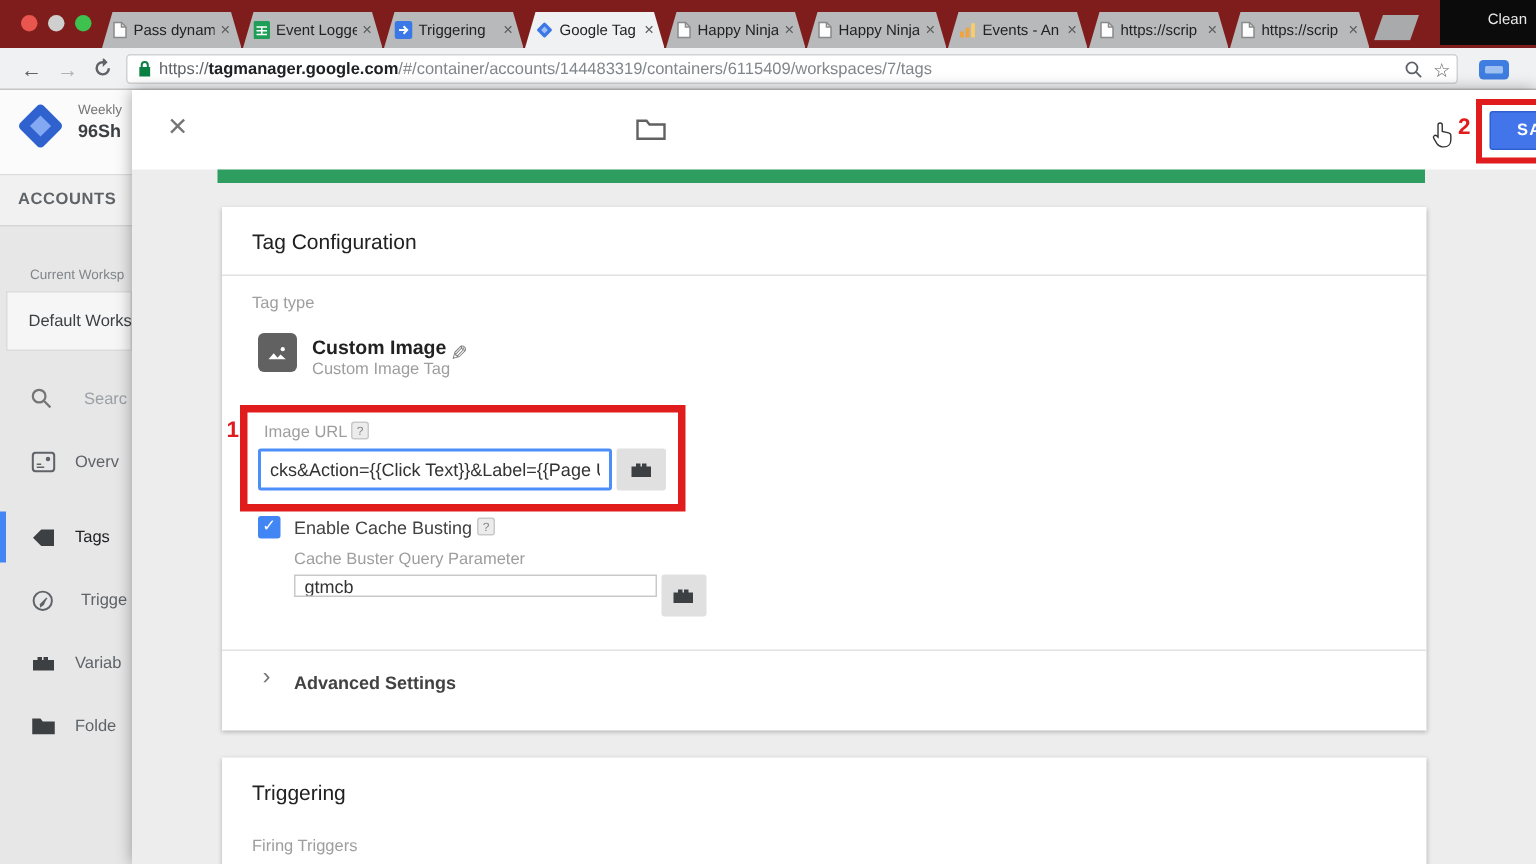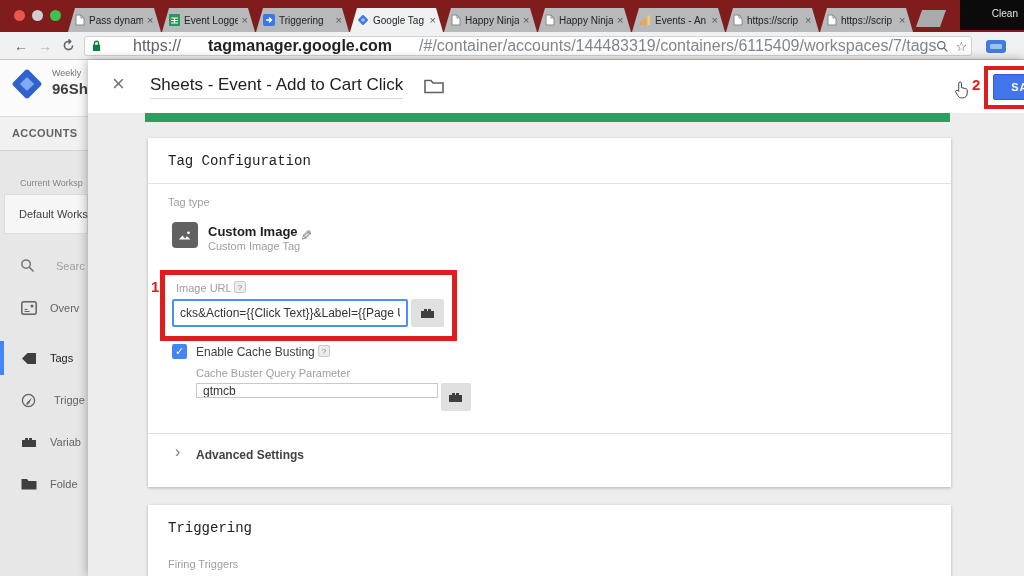--- a/index.html
+++ b/index.html
@@ -21,21 +21,21 @@
   .newtab { left:916px; top:10px; width:30px; height:17px; background:#a8aaac;
     clip-path:polygon(6px 0, 100% 0, calc(100% - 6px) 100%, 0 100%); }
   #clean-box { left:960px; top:0; width:64px; height:30px; background:#0b0b0b;
     color:#e8e8e8; font-size:10px; text-align:right; padding:8px 6px 0 0; }
 
   #urlbar { left:0; top:32px; width:1024px; height:28px; background:#f0f1f2; border-bottom:1px solid #c6c6c6; }
   .navglyph { font-size:14px; color:#5f6368; top:6px; }
   #url-field { left:84px; top:4px; width:888px; height:20px; background:#fff;
     border:1px solid #d2d2d2; border-radius:3px; display:flex; align-items:center;
     padding:0 4px 0 7px; overflow:hidden; }
-  .urltext { font-size:16px; white-space:nowrap;margin-left:27px; }
+  .urltext { font-size:11px; white-space:nowrap; }
   .u-scheme { color:#5f6368; }
   .u-domain { color:#202124; font-weight:bold; }
   .u-path { color:#80868b; }
 
   
   #sidebar { left:0; top:60px; width:88px; height:516px; background:#e7e7e7; overflow:hidden; }
   #side-logo { left:0; top:0; width:88px; height:57px; background:#fbfbfb; border-bottom:1px solid #ddd; }
   .gtm-outer { left:16px; top:13px; width:22px; height:22px; background:#2f62cf; transform:rotate(45deg); border-radius:3px; }
   .gtm-inner { left:22px; top:19px; width:10px; height:10px; background:#82a9f2; transform:rotate(45deg); }
   #acct-row { left:0; top:57px; width:88px; height:34px; background:#f1f1f1; border-bottom:1px solid #d4d4d4; }
@@ -45,21 +45,21 @@
   #tags-indicator { left:0; top:281px; width:4px; height:34px; background:#4285f4; }
 
   
   #overlay { left:88px; top:60px; width:936px; height:516px; background:#ededed; box-shadow:0 0 10px rgba(0,0,0,.35); }
   #ov-header { left:0; top:0; width:936px; height:53px; background:#fff; }
   #ov-title { font-size:17px; color:#212121; border-bottom:1px solid #d8d8d8; padding-bottom:3px; }
   #green-bar { left:57px; top:53px; width:805px; height:9px; background:#2d9e5f; }
   .card { position:absolute; left:60px; width:803px; background:#fff; box-shadow:0 1px 3px rgba(0,0,0,.25); }
   #card-config { top:78px; height:349px; }
   #card-trigger { top:445px; height:80px; }
-  .card-h { font-size:14px; color:#212121;font-family:Liberation Mono, monospace; }
+  .card-h { font-size:14px; color:#212121; }
   .divider { position:absolute; left:0; width:803px; border-top:1px solid #e2e2e2; }
   .microlabel { font-size:11px; color:#9e9e9e;text-align:right; }
   .help { position:absolute; width:12px; height:12px; background:#ececec; border:1px solid #c9c9c9;
     border-radius:2px; color:#80868b; font-size:8px; text-align:center; line-height:11px; }
   .redbox { position:absolute; border:5px solid #e11c1c; }
   .rednum { position:absolute; color:#e11c1c; font-size:15px; font-weight:bold; }
   .gtm-input { position:absolute; font-size:12px; color:#333; padding:0 6px;
     font-family:"Liberation Sans", sans-serif; background:#fff; }
   .varbtn { position:absolute; background:#e0e0e0; border-radius:2px; display:flex; align-items:center; justify-content:center; }
   #cb-box { left:24px; top:206px; width:15px; height:15px; background:#4285f4; border-radius:2px;
@@ -219,21 +219,21 @@
         <i></i>
         <i></i>
       </span>
   </div>
 
   <div id="sidebar" class="abs">
     <div id="side-logo" class="abs">
       <span class="gtm-outer abs"></span>
       <span class="gtm-inner abs"></span>
       <span class="abs" style="left:52px;top:8px;font-size:9px;color:#757575">Weekly</span>
-      <span class="abs" style="left:52px;top:20px;font-size:15px;font-weight:bold;color:#3c4043">96Sh</span>
+      <span class="abs" style="left:52px;top:20px;font-size:12px;font-weight:bold;color:#3c4043">96Sh</span>
     </div>
     <div id="acct-row" class="abs">
       <span class="abs" style="left:12px;top:10px;font-size:11px;font-weight:bold;color:#5f6368;letter-spacing:.4px">ACCOUNTS</span>
     </div>
     <span class="abs" style="left:20px;top:118px;font-size:9px;color:#80868b">Current Worksp</span>
     <div class="abs" style="left:4px;top:134px;width:84px;height:40px;background:#f6f6f6;border:1px solid #dcdcdc">
       <span class="abs" style="left:14px;top:13px;font-size:11px;color:#3c4043;white-space:nowrap">Default Works</span>
     </div>
     <span class="abs" style="left:20px;top:198px">
       <svg width="15" height="15" viewBox="0 0 16 16">
@@ -288,21 +288,20 @@
           <span class="nlabel">Folde</span>
         </div>
       </div>
     <span id="tags-indicator" class="abs"></span>
   </div>
 
   <div id="overlay" class="abs">
 
     <div id="ov-header" class="abs">
       <span id="x-close" class="abs" style="left:24px;top:11px">×</span>
-      <span id="ov-title" class="abs" style="left:62px;top:15px">Sheets - Event - Add to Cart Click</span>
       <span class="abs" style="left:336px;top:18px">
         <svg width="20" height="16" viewBox="0 0 20 16">
             <path d="M1 2.5h6l2 2.5h10v9.5H1z" fill="none" stroke="#616161" stroke-width="1.6"></path>
           </svg>
       </span>
       <span class="rednum" style="left:884px;top:16px">2</span>
       <div id="hdr-redbox" class="redbox"></div>
       <div id="save-btn" class="abs">SAVE</div>
       <span class="abs" style="left:866px;top:20px;z-index:5">
         <svg width="15" height="19" viewBox="0 0 16 20">

